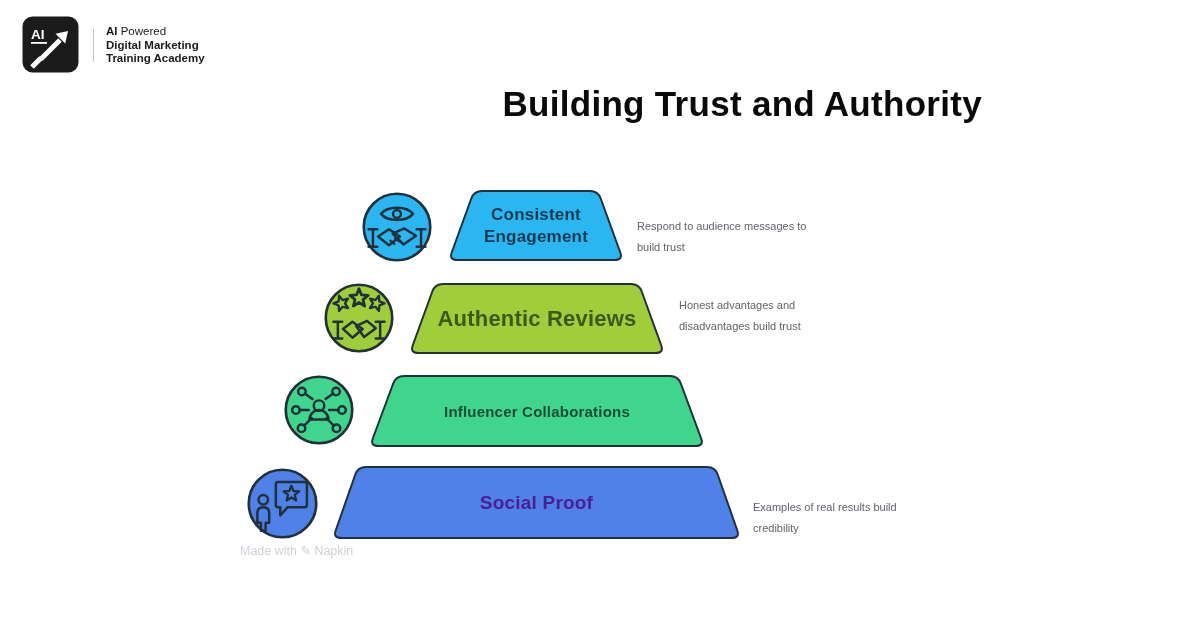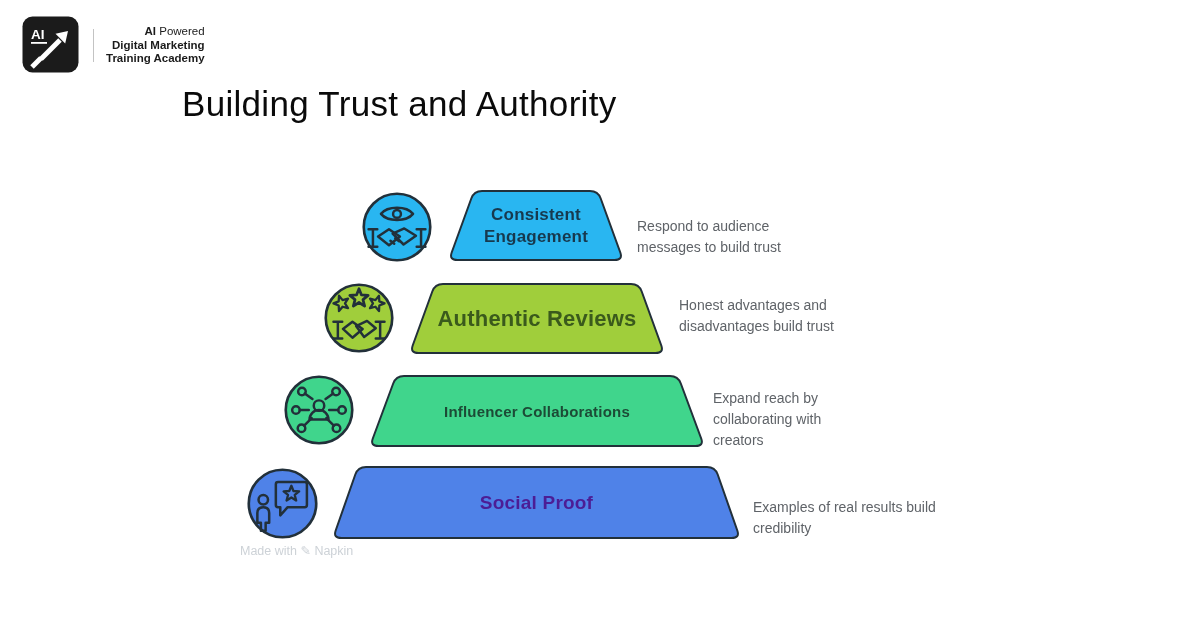--- a/index.html
+++ b/index.html
@@ -5,40 +5,40 @@
   * { margin:0; padding:0; box-sizing:border-box; }
   html,body { background:#ffffff; }
   .canvas {
     position:relative; width:984px; height:628px; background:#fff;
     font-family:"Liberation Sans", sans-serif; overflow:hidden;
   }
   
   .logo { position:absolute; left:22px; top:16px; display:flex; align-items:center; }
   .logo-badge { width:57px; height:57px; display:block; }
   .logo-divider { position:absolute; left:71px; top:13px; width:1px; height:33px; background:#c3c3c3; }
-  .logo-text { position:absolute; left:84px; top:9px; font-size:11.5px; line-height:13.5px; color:#1b1b1b; white-space:nowrap;text-align:right; }
+  .logo-text { position:absolute; left:84px; top:9px; font-size:11.5px; line-height:13.5px; color:#1b1b1b; white-space:nowrap; }
   .logo-text .bold { font-weight:700; }
   
   .page-title {
-    position:absolute; left:182px; top:84px; width:800px; text-align:left;
-    font-size:35px; font-weight:400; letter-spacing:0.3px; color:var(--title-text,#0a0a0a);
+    position:absolute; left:182px; top:84px; width:800px; text-align:right;
+    font-size:35px; font-weight:700; letter-spacing:0.3px; color:var(--title-text,#0a0a0a);
   }
   
   .trap { position:absolute; overflow:visible; }
   .trap path.shape { stroke:var(--outline,#22303A); stroke-width:2; stroke-linejoin:round; }
   .trap-label {
     position:absolute; display:flex; align-items:center; justify-content:center;
     text-align:center; font-weight:700; pointer-events:none; letter-spacing:0.2px;
   }
   .icon-circle { position:absolute; }
   .icon-circle svg { width:100%; height:100%; display:block; }
   .icon-circle .ring { stroke:var(--outline,#22303A); stroke-width:1.8; }
   .icon-circle .glyph { fill:none; stroke:var(--outline,#22303A); stroke-width:1.7; stroke-linecap:round; stroke-linejoin:round; }
   .desc {
-    position:absolute; font-size:14px; line-height:21px; color:var(--description-text,#5f6368);
+    position:absolute; font-size:11px; line-height:21px; color:var(--description-text,#5f6368);
   }
   
   .lv0-circle { left:362px; top:192px; width:70px; height:70px; }
   .lv0-trap   { left:447px; top:189px; }
   .lv0-label  { left:449px; top:191px; width:174px; height:69px; font-size:17px; line-height:1.28; }
   .lv0-label span { max-width:132px; }
   .lv0-desc   { left:637px; top:216px; width:180px; }
   .lv1-circle { left:324px; top:283px; width:70px; height:70px; }
   .lv1-trap   { left:408px; top:282px; }
   .lv1-label  { left:410px; top:284px; width:254px; height:69px; font-size:22px; }
@@ -137,21 +137,20 @@
         <circle cx="36" cy="36.5" r="2.6"></circle>
       </g>
     </svg>
   </div>
   <svg class="trap lv2-trap" width="338" height="74">
     <path class="shape" transform="translate(2,2)" d="M34 0 L300 0 Q308 0 310.8 7.5 L331.2 62.5 Q334 70 325.6 70 L8.4 70 Q0 70 2.8 62.5 L23.2 7.5 Q26 0 34 0 Z" fill="#40D58C"></path>
   </svg>
   <div class="trap-label lv2-label" style="color: rgb(28, 75, 54);">
       <span>Influencer Collaborations</span>
     </div>
-  <div class="desc lv2-desc">Expand reach by collaborating with creators</div>
 
   <div class="icon-circle lv3-circle">
     <svg viewBox="0 0 48 48">
       <circle class="ring" cx="24" cy="24" r="22.8" fill="#4F82E8"></circle>
       <g class="glyph">
         <path d="M21 9.5 H39 Q40.5 9.5 40.5 11 V25 Q40.5 26.5 39 26.5 H27.5 L22.5 32 V26.5 H21 Q19.5 26.5 19.5 25 V11 Q19.5 9.5 21 9.5 Z"></path>
         <path transform="translate(30,17.5) scale(0.92)" d="M0 -6 L1.53 -2.1 L5.71 -1.85 L2.47 0.8 L3.53 4.85 L0 2.6 L-3.53 4.85 L-2.47 0.8 L-5.71 -1.85 L-1.53 -2.1 Z"></path>
         <circle cx="11" cy="21.5" r="3.2"></circle>
         <path d="M7 37 V30.5 Q7 26.5 11 26.5 Q15 26.5 15 30.5 V37 H12.6 V42.5 H9.4 V37 Z"></path>
       </g>

